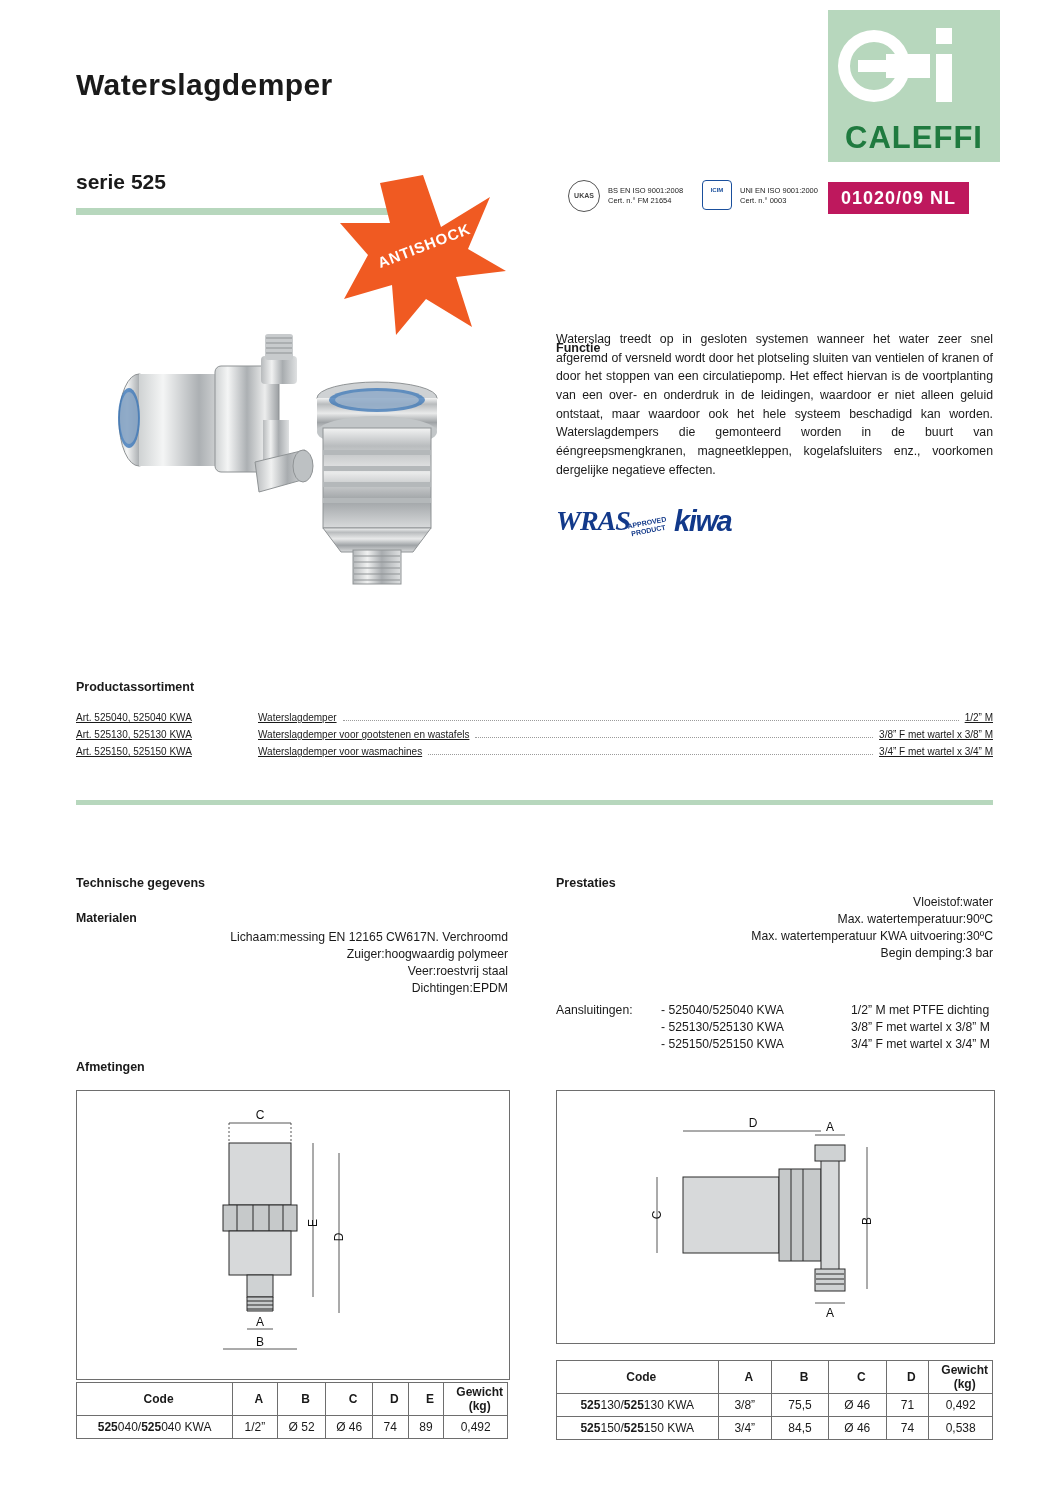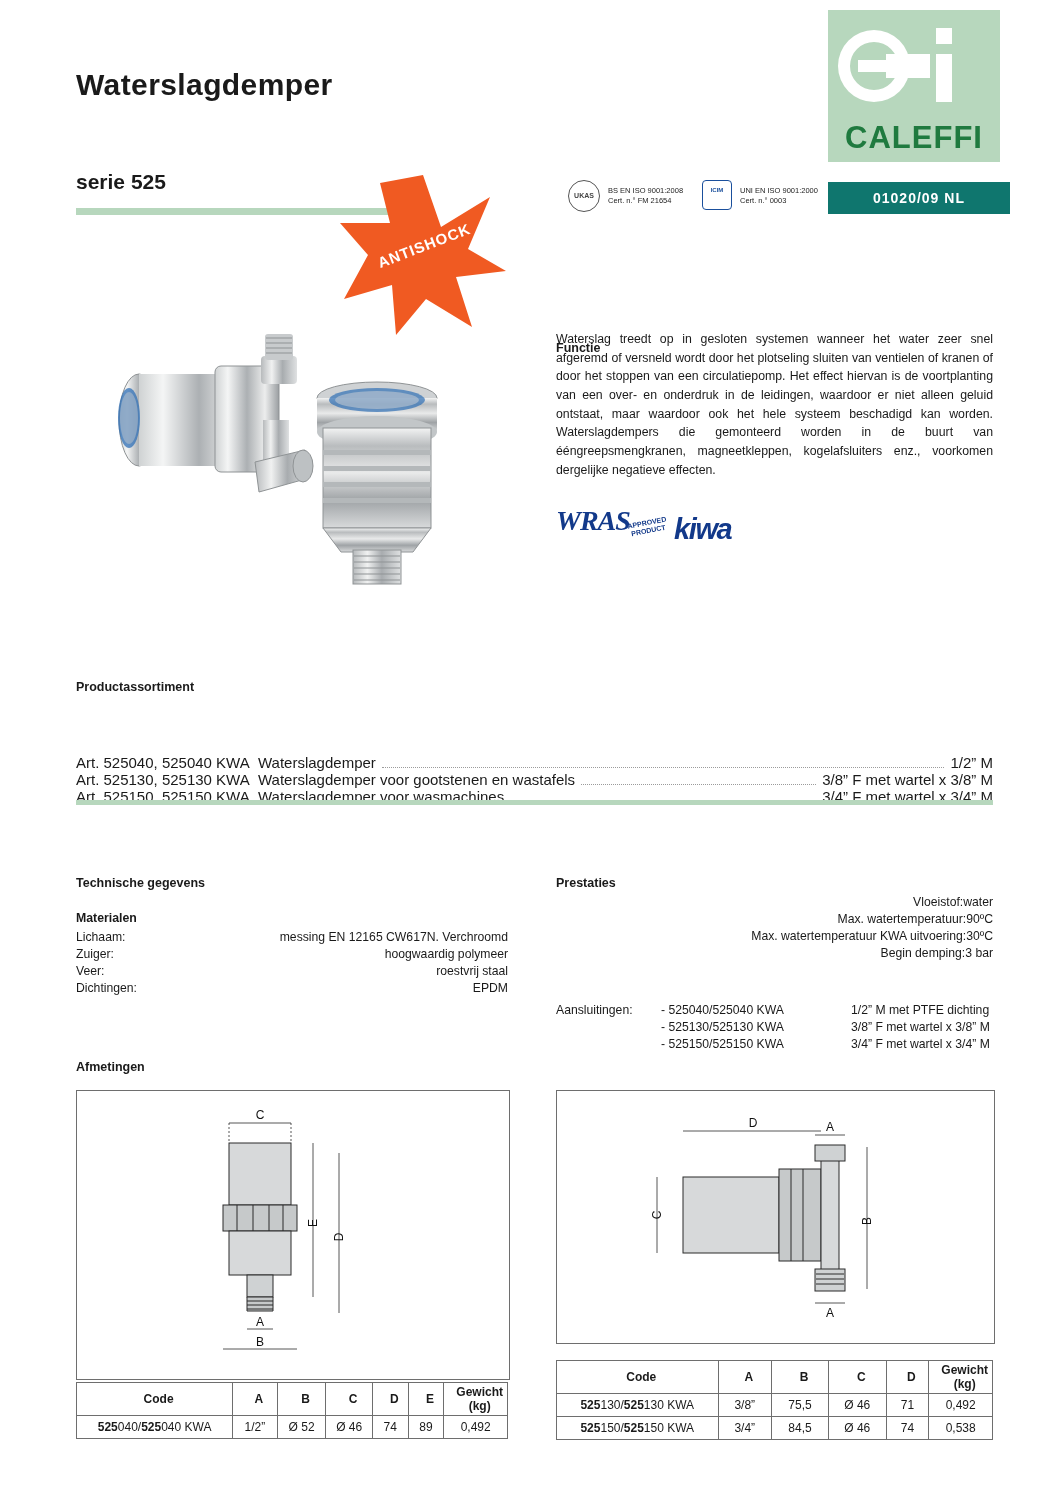--- a/index.html
+++ b/index.html
@@ -46,25 +46,25 @@
     font-size: 31px;
     font-weight: bold;
     letter-spacing: 1px;
     color: #1f7a3f;
     font-family: "Liberation Sans", sans-serif;
   }
   .doc-code {
     position: absolute;
     left: 828px;
     top: 182px;
-    width: 182px;
+    width: 141px;
     height: 32px;
-    background: #0f766e;
+    background: #be185d;
     color: #ffffff;
-    font-size: 14px;
+    font-size: 18px;
     font-weight: bold;
     letter-spacing: 1px;
     text-align: center;
     line-height: 32px;
   }
   .doc-title {
     position: absolute;
     left: 76px;
     top: 68px;
     font-size: 30px;
@@ -202,35 +202,35 @@
   .kiwa {
     position: absolute;
     left: 118px;
     top: 0px;
     font-size: 29px;
     font-weight: bold;
     font-style: italic;
     color: #12398a;
     font-family: "Liberation Sans", sans-serif;
     letter-spacing: -1.4px;
-    margin-top: 8px;
   }
 
   
   .assort-head {
     position: absolute;
     left: 76px;
     top: 680px;
   }
   .assort-list {
     position: absolute;
     left: 76px;
-    top: 754px;
+    top: 712px;
     width: 917px;
-    font-size: 15px;
+    font-size: 10px;
+    text-decoration: underline;
   }
   .assort-row {
     display: flex;
     align-items: baseline;
     height: 17px;
     white-space: nowrap;
   }
   .assort-art { width: 182px; }
   .assort-desc { padding-right: 4px; }
   .assort-dots {
@@ -252,21 +252,21 @@
   
   .tech-head { position: absolute; left: 76px; top: 876px; }
   .mat-head {
     position: absolute; left: 76px; top: 911px;
     font-size: 12.3px; font-weight: bold;
   }
   .mat-table {
     position: absolute; left: 76px; top: 930px; width: 432px;
     font-size: 12.2px;
   }
-  .mat-row { display: flex; justify-content: space-between; height: 17px; }
+  .mat-row { display: flex; justify-content: flex-end; height: 17px; }
 
   .prest-head { position: absolute; left: 556px; top: 876px; }
   .prest-table {
     position: absolute; left: 556px; top: 895px; width: 437px;
     font-size: 12.2px;
   }
   .prest-row { display: flex; justify-content: flex-end; height: 17px; }
   .conn-block {
     position: absolute; left: 556px; top: 1003px; width: 437px;
     font-size: 12.2px;

